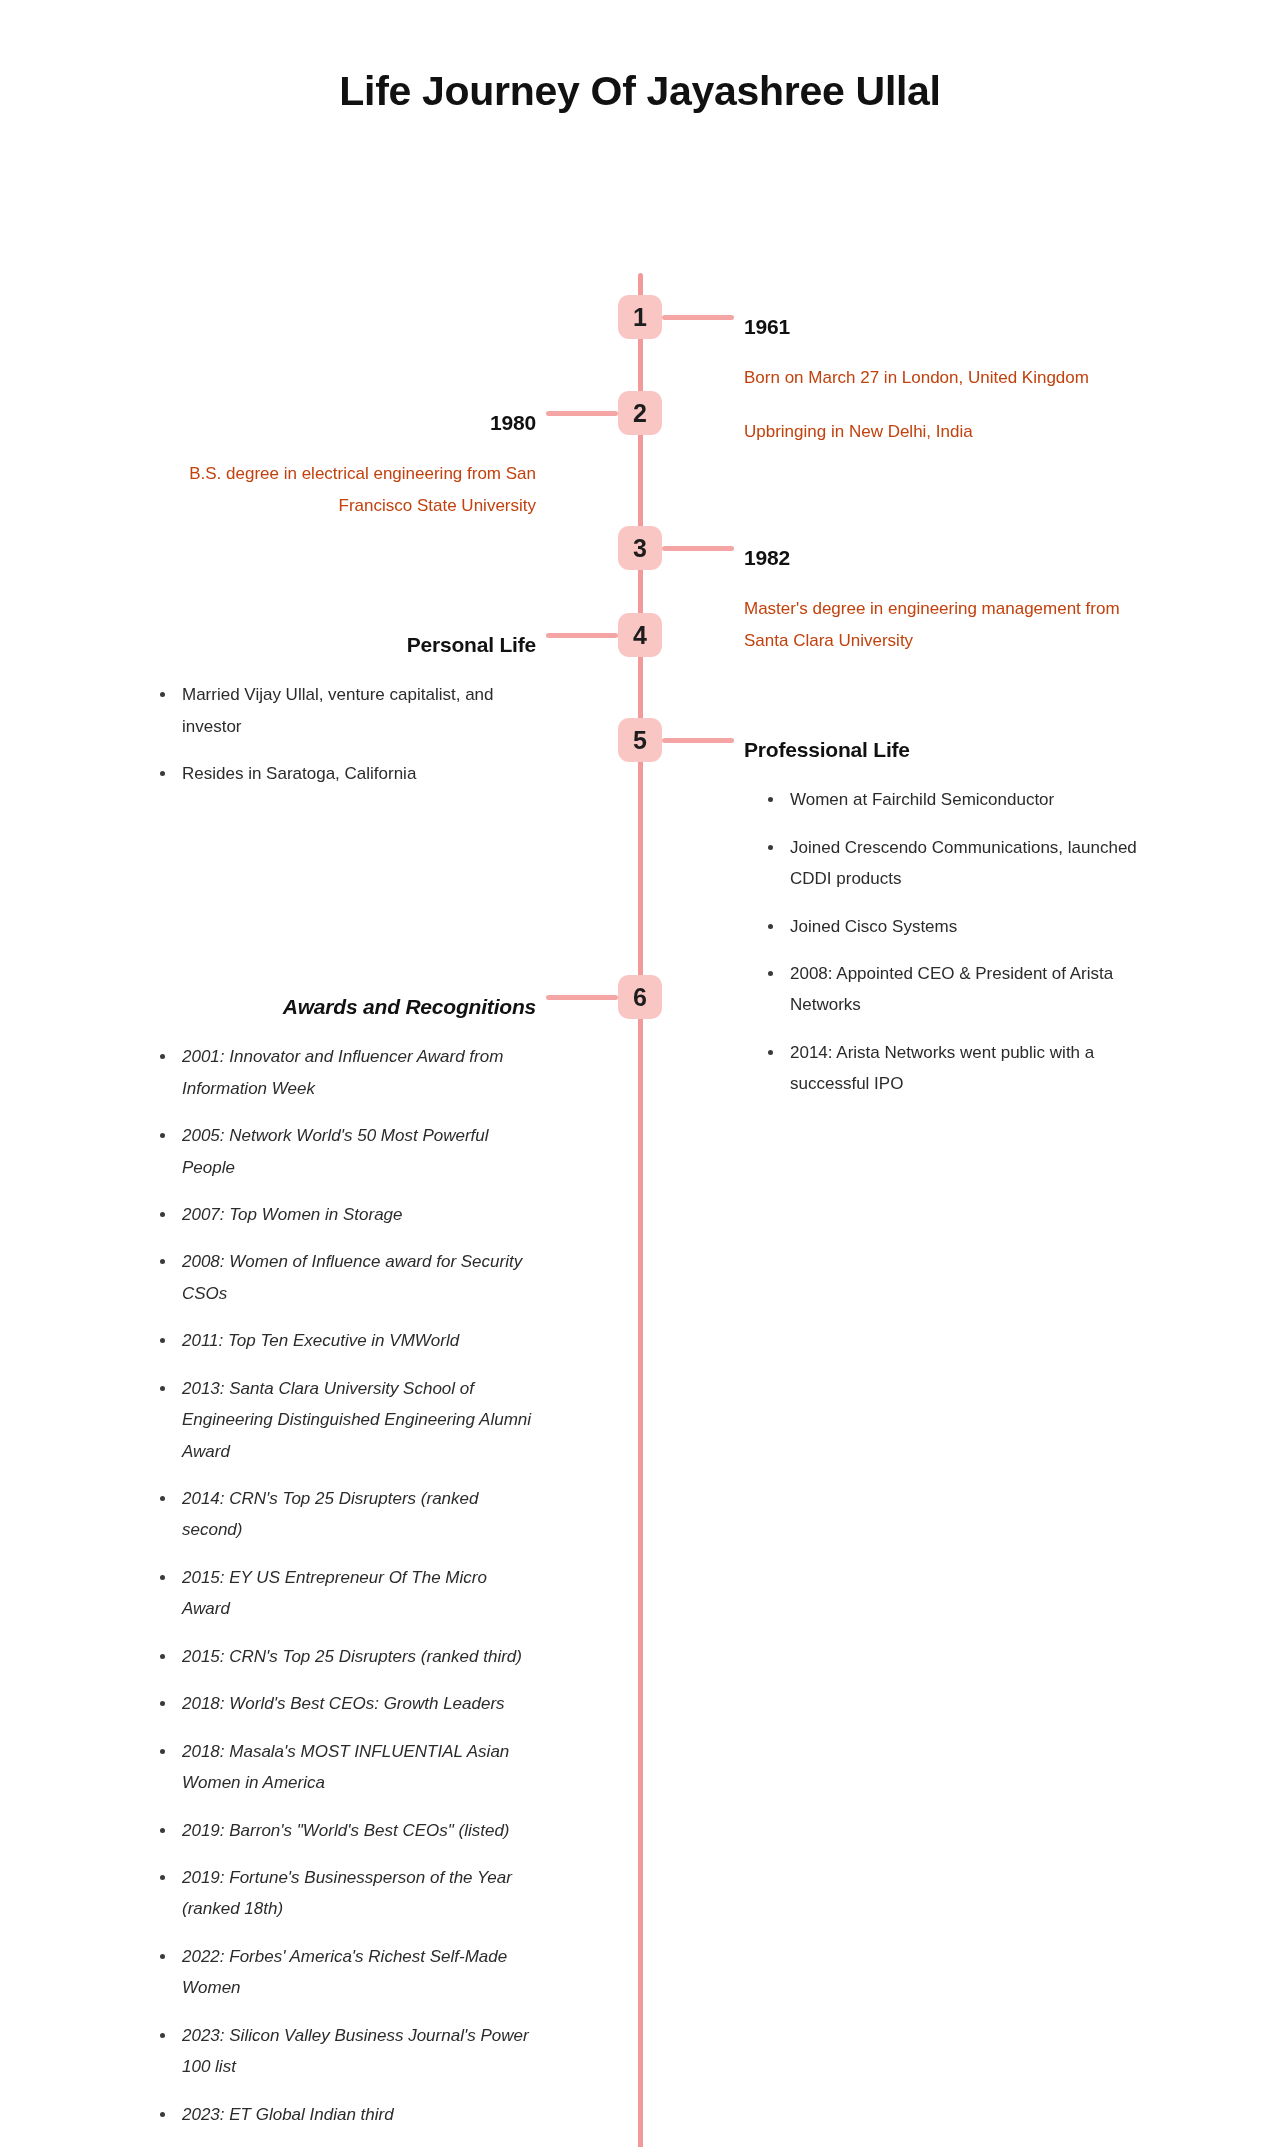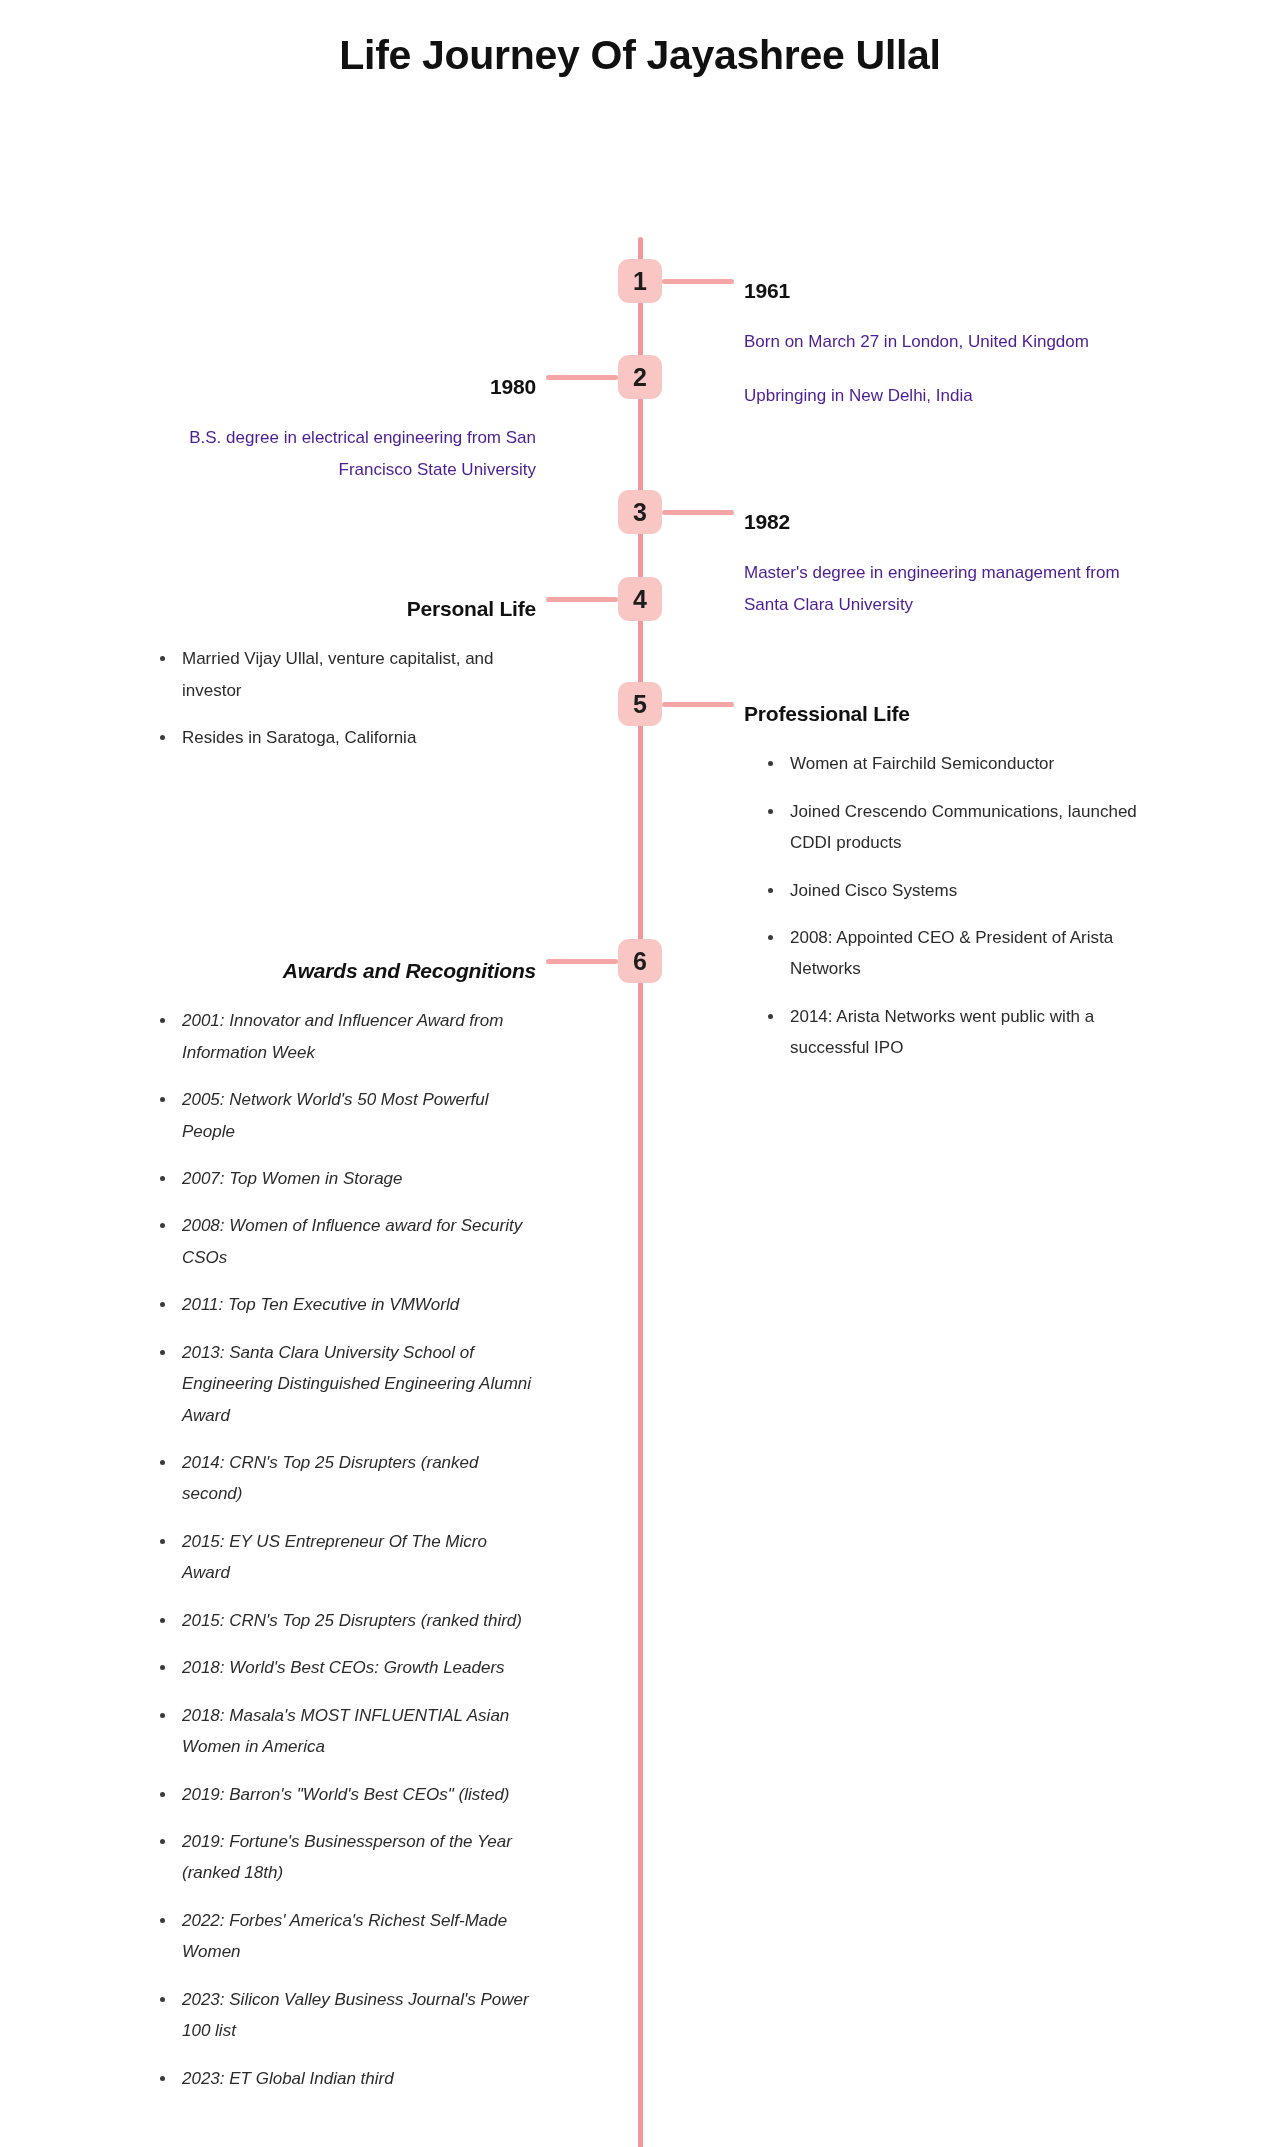--- a/index.html
+++ b/index.html
@@ -17,21 +17,21 @@
     padding-bottom: 60px;
   }
 
   
   .page-title {
     text-align: center;
     font-size: 41px;
     font-weight: bold;
     letter-spacing: -0.3px;
     color: #111111;
-    padding-top: 32px;
+    padding-top: 68px;
     padding-bottom: 10px;
   }
 
   
   .timeline {
     position: relative;
     width: 1280px;
     margin: 0 auto;
     padding-top: 18px;
   }
@@ -98,21 +98,21 @@
     font-weight: bold;
     color: #111111;
     letter-spacing: -0.2px;
     line-height: 1.2;
   }
 
   .entry-body {
     margin-top: 23px;
     font-size: 17px;
     line-height: 1.85;
-    color: #4c1d95;
+    color: #c2410c;
     font-weight: 400;
   }
 
   .entry-body p { margin-bottom: 22px; }
   .entry-body p:last-child { margin-bottom: 0; }
 
   
   ul.bullets {
     margin-top: 22px;
     list-style: none;

